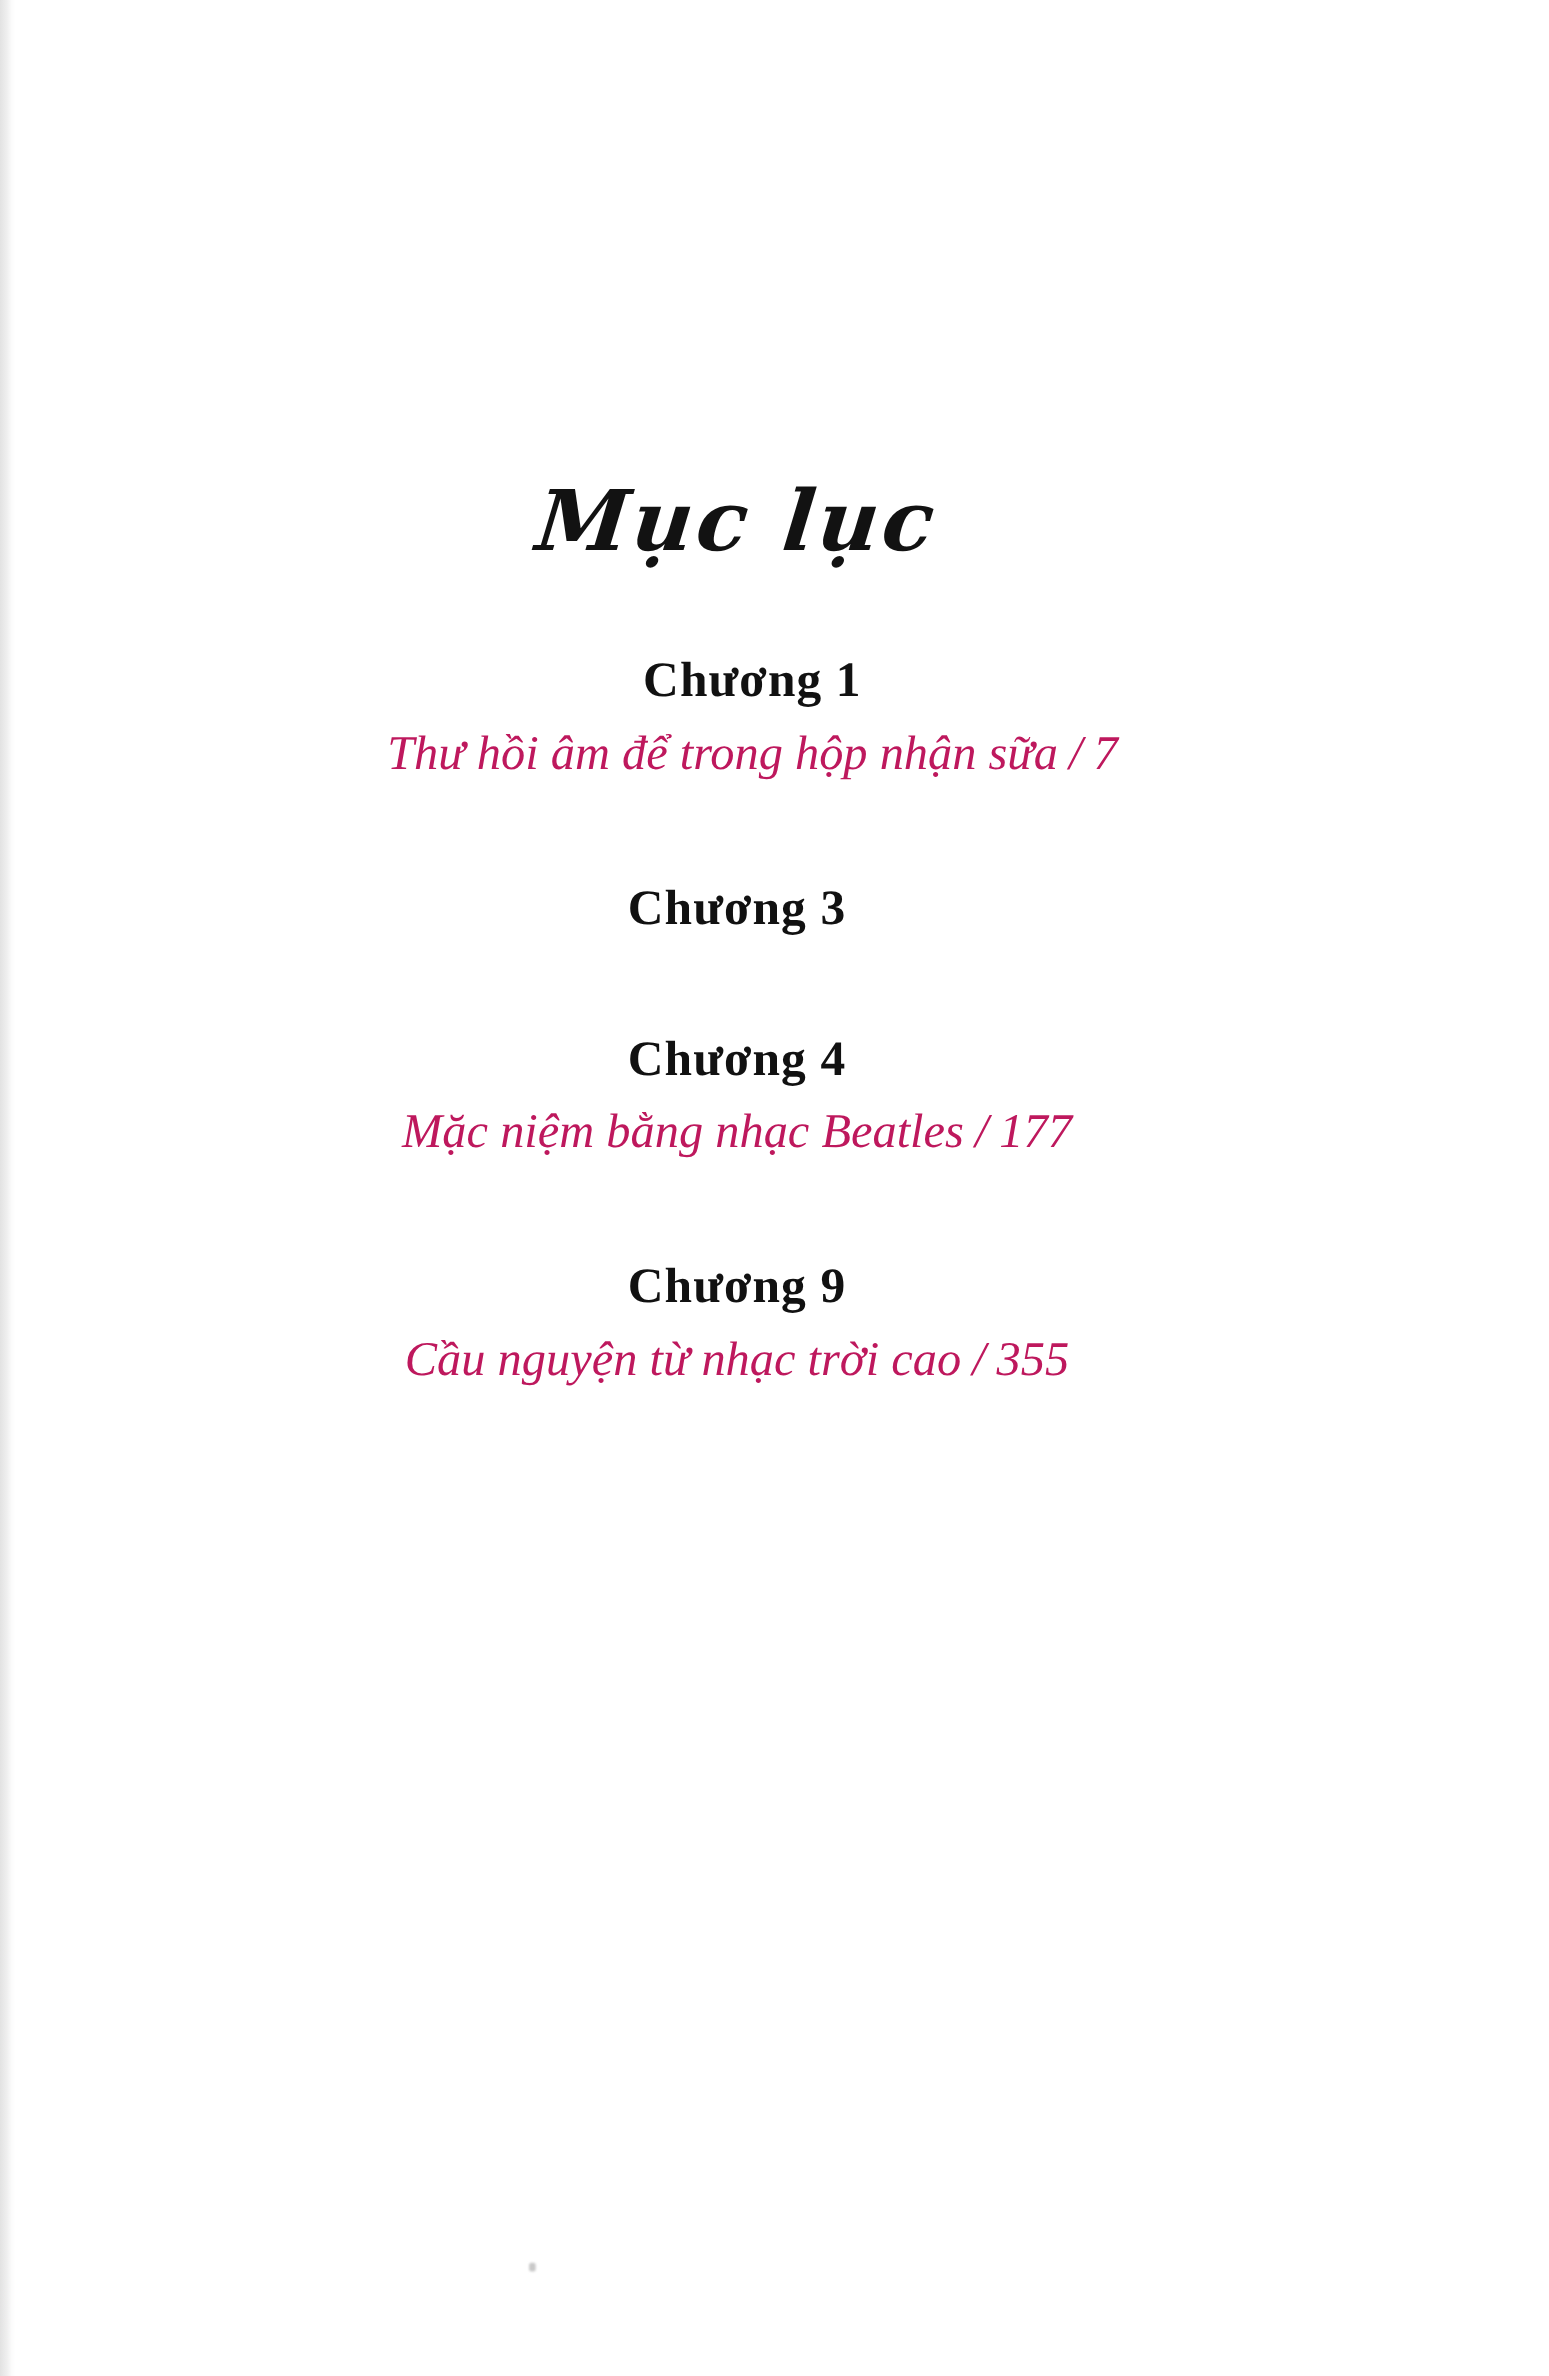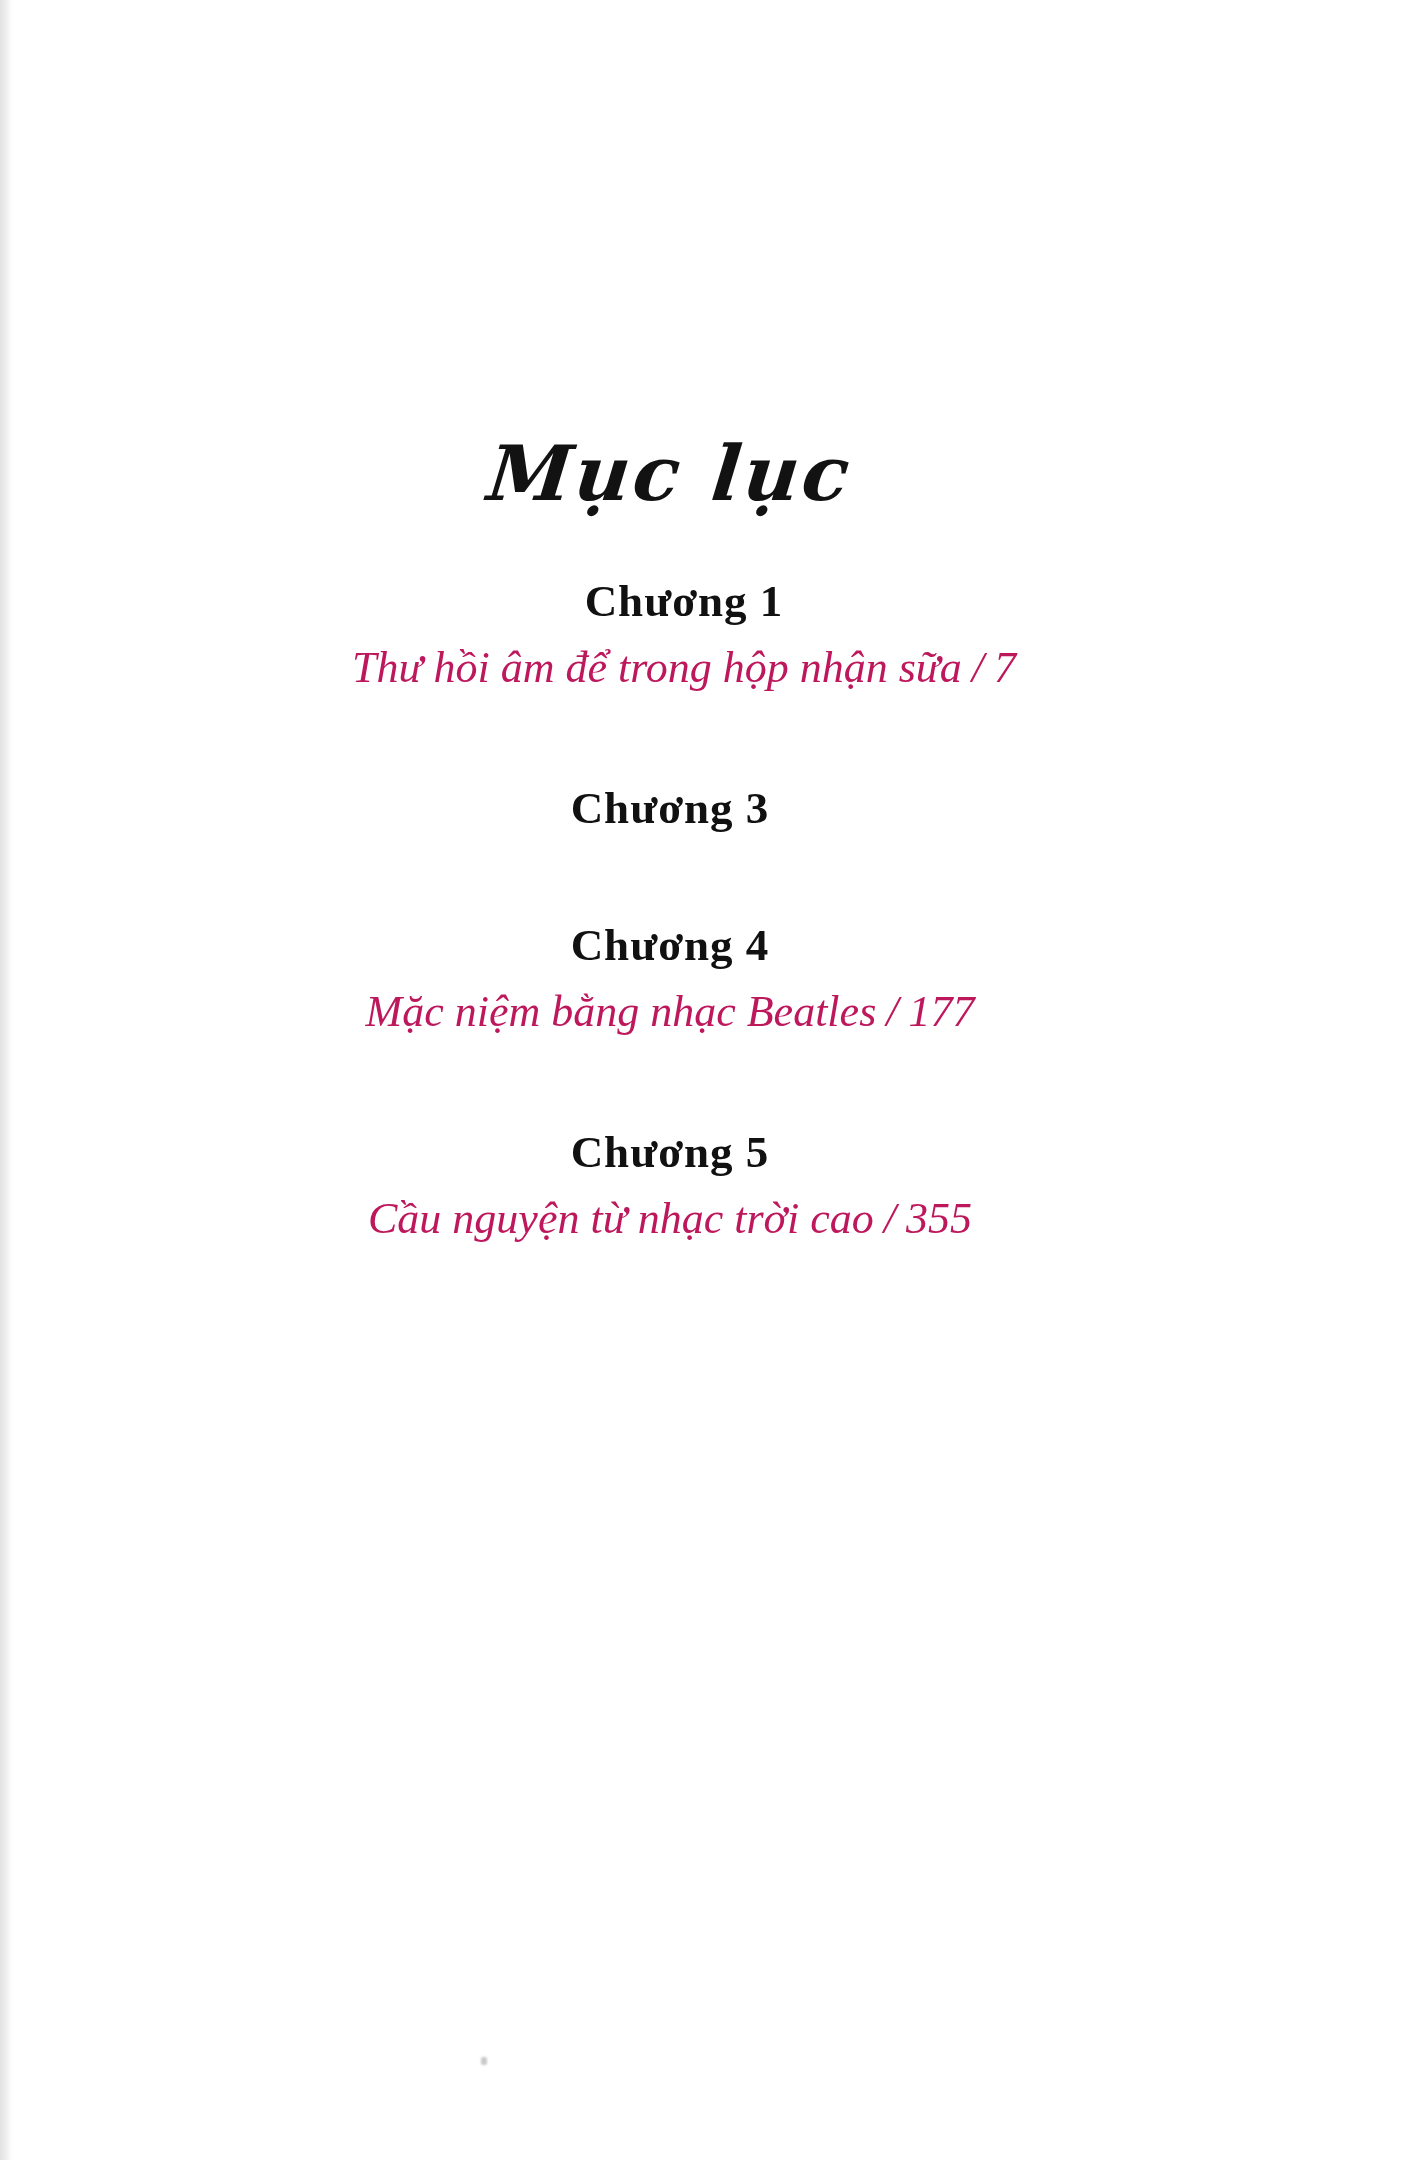--- a/index.html
+++ b/index.html
@@ -38,21 +38,21 @@
     font-size: 76px;
     line-height: 1.2;
     letter-spacing: 3px;
     transform: skewX(-6deg);
     color: #121212;
   }
   .chapter {
     margin-bottom: 88px;
   }
   .chapter-first {
-    margin-top: 58px;
+    margin-top: 75px;
     padding-left: 28px;
   }
   .chapter-label {
     font-size: 45px;
     font-weight: 700;
     line-height: 1.1;
     letter-spacing: 1px;
     color: #111111;
   }
   .chapter-line {
@@ -98,21 +98,21 @@
   </div>
 
   <div class="chapter">
     <div class="chapter-label">Chương 4</div>
     <div class="chapter-line">
       <span>Mặc niệm bằng nhạc Beatles</span><span class="sep">/</span><span>177</span>
     </div>
   </div>
 
   <div class="chapter">
-    <div class="chapter-label">Chương 5</div>
+    <div class="chapter-label">Chương 9</div>
     <div class="chapter-line">
       <span>Cầu nguyện từ nhạc trời cao</span><span class="sep">/</span><span>355</span>
     </div>
   </div>
 
 </div>
 
 <div class="scan-dot"></div>
 
 </body></html>

